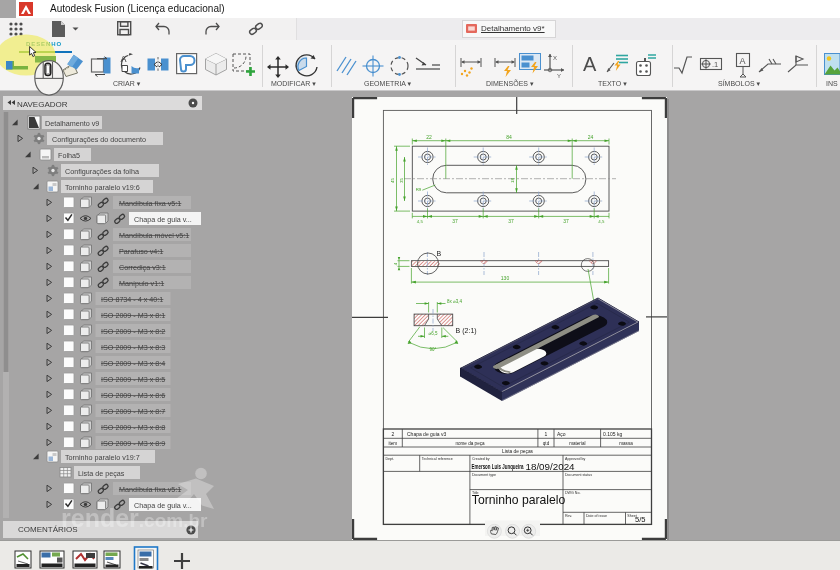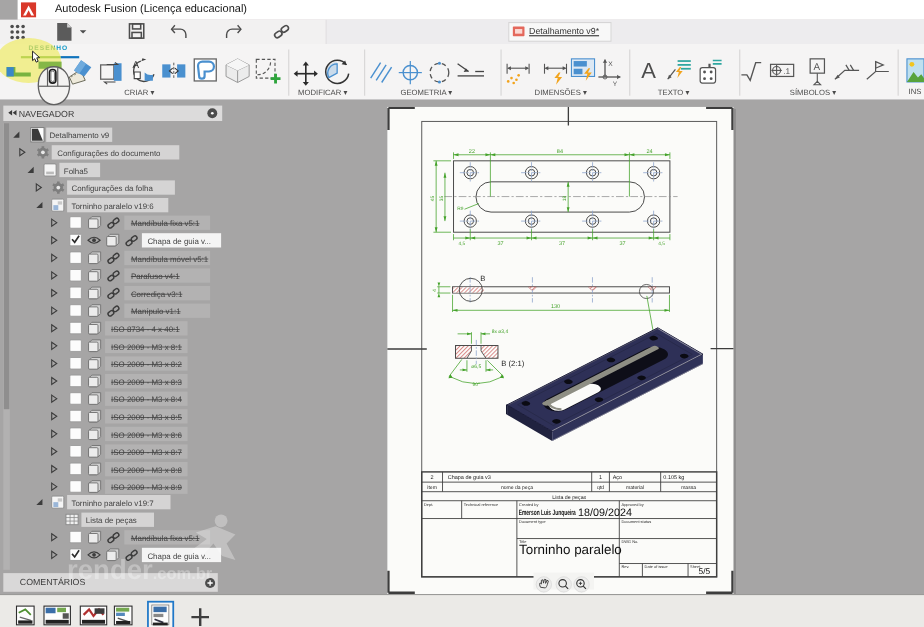--- a/index.html
+++ b/index.html
@@ -817,21 +817,21 @@
       <rect x="5" y="4.5" width="12" height="5" fill="#3a6ea8"></rect>
       <rect x="5" y="11" width="9" height="3" fill="#888"></rect>
       <path d="M6 16 l8 3" stroke="#334" stroke-width="1.6" fill="none"></path>
       <rect x="4.5" y="19" width="13.5" height="2.5" fill="#222"></rect>
     </g>
 
     <path d="M182 12 v16 M174 20 h16" stroke="#3e3e3e" stroke-width="2.2"></path>
   </svg>
 </div>
 
-<div class="abs" style="left:61px;top:504px;font-size:25px;font-weight:bold;color:rgba(255,255,255,0.3);letter-spacing:0px;">render<span style="font-size:15px;">.com.br</span></div>
+<div class="abs" style="left:61px;top:504px;font-size:25px;font-weight:bold;color:rgba(255,255,255,0.3);letter-spacing:0px;">render<span style="font-size:19px;">.com.br</span></div>
 <svg class="abs" style="left:171px;top:465px;opacity:0.3;" width="48" height="50" viewBox="0 0 48 50">
   <g fill="#ffffff">
     <circle cx="30" cy="8.5" r="5.8"></circle>
     <path d="M7 19 L25 13.5 L43 21 L35 29 L43 44 L31 40.5 L23 29 L11 42.5 L3.5 35 L17 25 Z"></path>
   </g>
 </svg>
 
 <svg class="abs" style="left:0;top:30px;" width="120" height="80" viewBox="0 0 120 80">
   <ellipse cx="26" cy="25" rx="29.5" ry="20.5" fill="#efeb62" opacity="0.68"></ellipse>
 

